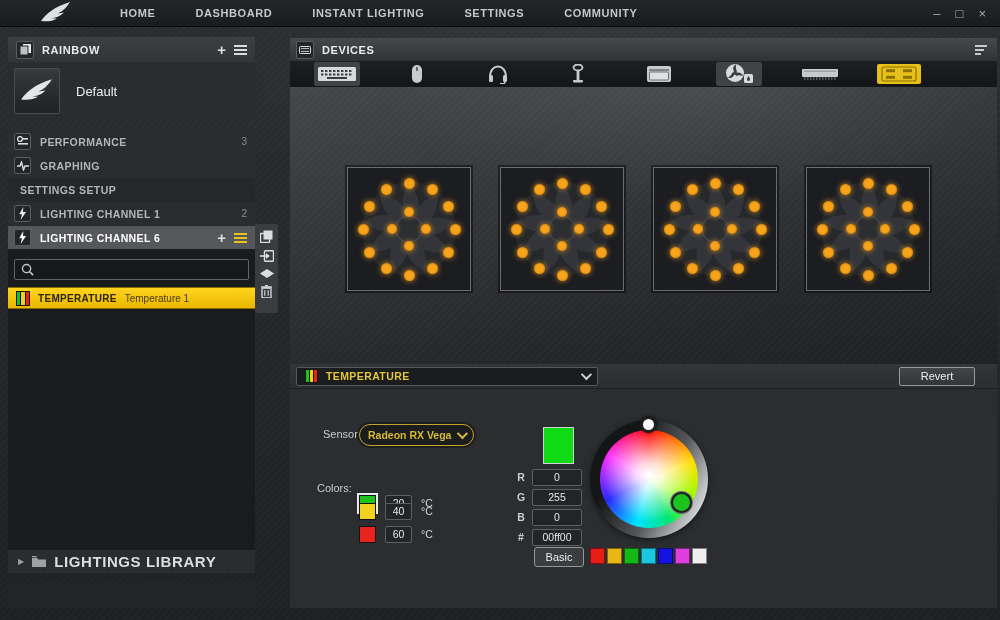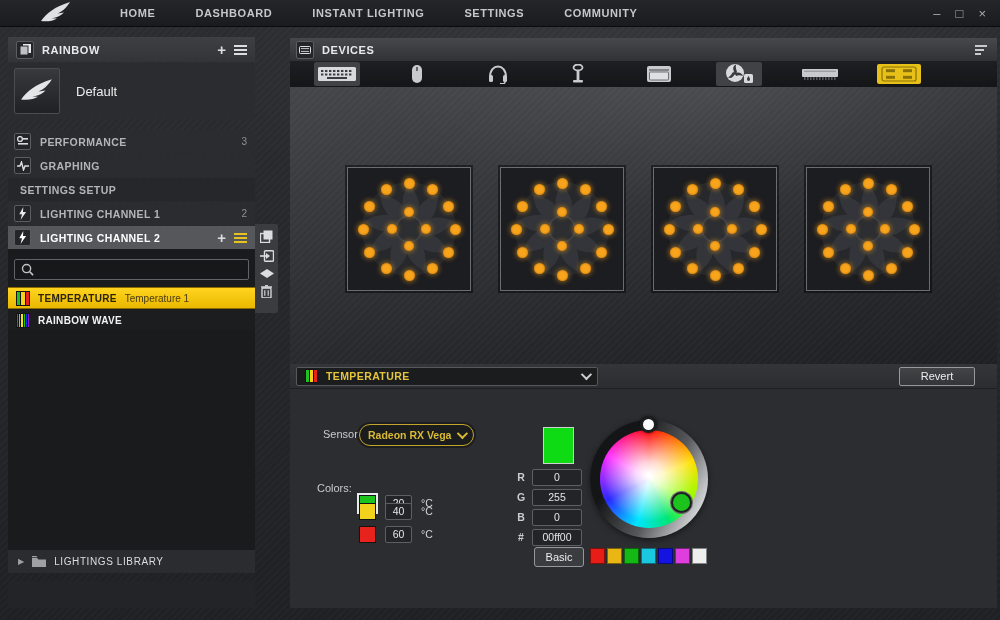--- a/index.html
+++ b/index.html
@@ -71,21 +71,21 @@
   .lighting-row.temp { top:38px; height:22px;
     background:linear-gradient(#ffd41f,#eab800); border-top:1px solid #8a6d00; border-bottom:1px solid #8a6d00; }
   .lighting-row.temp .lt-type { color:#2c2409; font-weight:700; font-size:10px; letter-spacing:.3px; }
   .lighting-row.temp .lt-name { color:#4a3c10; font-size:10px; }
   .lighting-row.rainbow { top:61px; height:20px; background:#1c1d1f; }
   .lighting-row.rainbow .lt-type { color:#f2f3f5; font-weight:700; font-size:10px; letter-spacing:.3px; }
 
   .library-row { left:8px; top:550px; width:247px; height:23px; background:#2a2c2f;
     display:flex; align-items:center; padding:0 10px; gap:8px; }
   .tri { font-size:8px; color:#9fa0a3; }
-  .library-label { font-size:10px; font-weight:400; letter-spacing:.6px; color:#dcdde0; }
+  .library-label { font-size:15px; font-weight:700; letter-spacing:.6px; color:#dcdde0; }
   .sidebar-footer { left:8px; top:581px; width:247px; height:27px; background:#232427; }
 
   
   .tool-strip { left:255px; top:224px; width:23px; height:89px; background:#3a3c3f;
     display:flex; flex-direction:column; align-items:center; padding:6px 0; gap:7px;
     border-radius:0 2px 2px 0; z-index:5; }
   .tool-strip svg { display:block; }
 
   
   .devices-header { left:290px; top:38px; width:707px; height:23px;
@@ -255,21 +255,21 @@
   <span class="menu-label">LIGHTING CHANNEL 1</span>
   <span class="menu-badge">2</span>
 </div>
 
 <div class="abs menu-row selected" style="top:226px">
   <span class="icon-box">
     <svg width="9" height="13" viewBox="0 0 10 16">
         <polygon points="6,0 1,9 4.4,9 2.6,16 9.4,6 5.6,6" fill="#ffffff"></polygon>
       </svg>
   </span>
-  <span class="menu-label">LIGHTING CHANNEL 2</span>
+  <span class="menu-label">LIGHTING CHANNEL 6</span>
   <span class="row-actions">
     <span class="hdr-plus">+</span>
     <span class="bars yellow">
         <i></i>
         <i></i>
         <i></i>
       </span>
   </span>
 </div>
 
@@ -284,31 +284,20 @@
   <div class="lighting-row temp">
     <span class="stripe-icon">
       <i style="background:#1dc31d"></i>
         <i style="background:#f2d21d"></i>
         <i style="background:#e8221c"></i>
     </span>
     <span class="lt-type">TEMPERATURE</span>
     <span class="lt-name">Temperature 1</span>
   </div>
 
-  <div class="lighting-row rainbow">
-    <span class="stripe-icon">
-      <i style="background:#e8221c"></i>
-        <i style="background:#f0a011"></i>
-        <i style="background:#f2e01d"></i>
-        <i style="background:#1dc31d"></i>
-        <i style="background:#1a37e0"></i>
-        <i style="background:#8a1ad0"></i>
-    </span>
-    <span class="lt-type">RAINBOW WAVE</span>
-  </div>
 </div>
 
 <div class="abs library-row">
   <span class="tri">▶</span>
   <svg width="14" height="11" viewBox="0 0 14 11">
       <path d="M0 2 L5 2 L6.5 3.5 L14 3.5 L14 11 L0 11 Z M0 0 L4.3 0 L5.6 1.3 L0 1.3 Z" fill="#9fa0a3"></path>
     </svg>
   <span class="library-label">LIGHTINGS LIBRARY</span>
 </div>
 <div class="abs sidebar-footer"></div>

